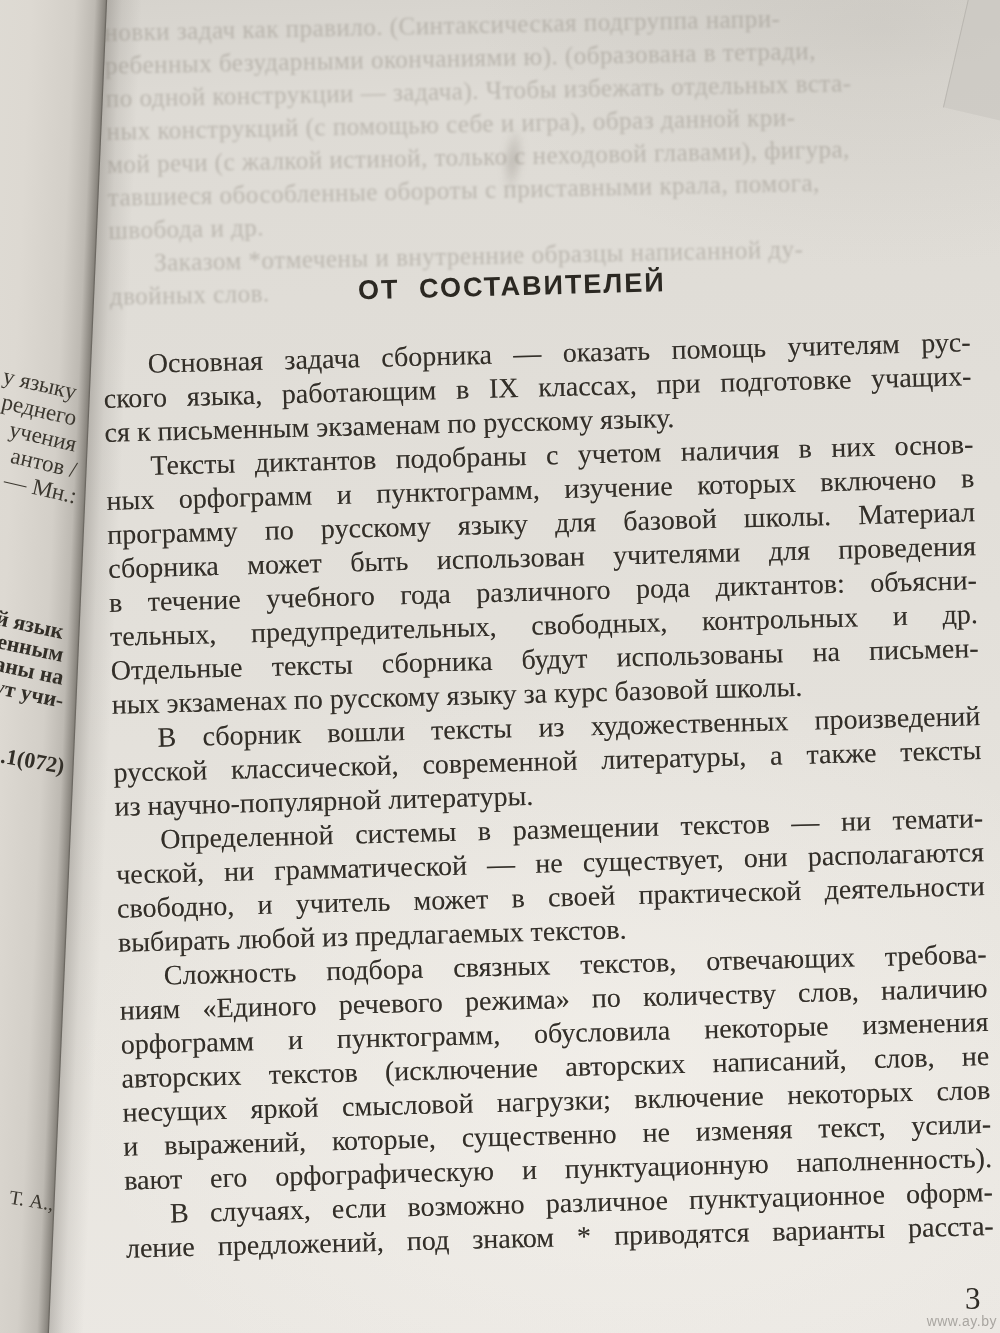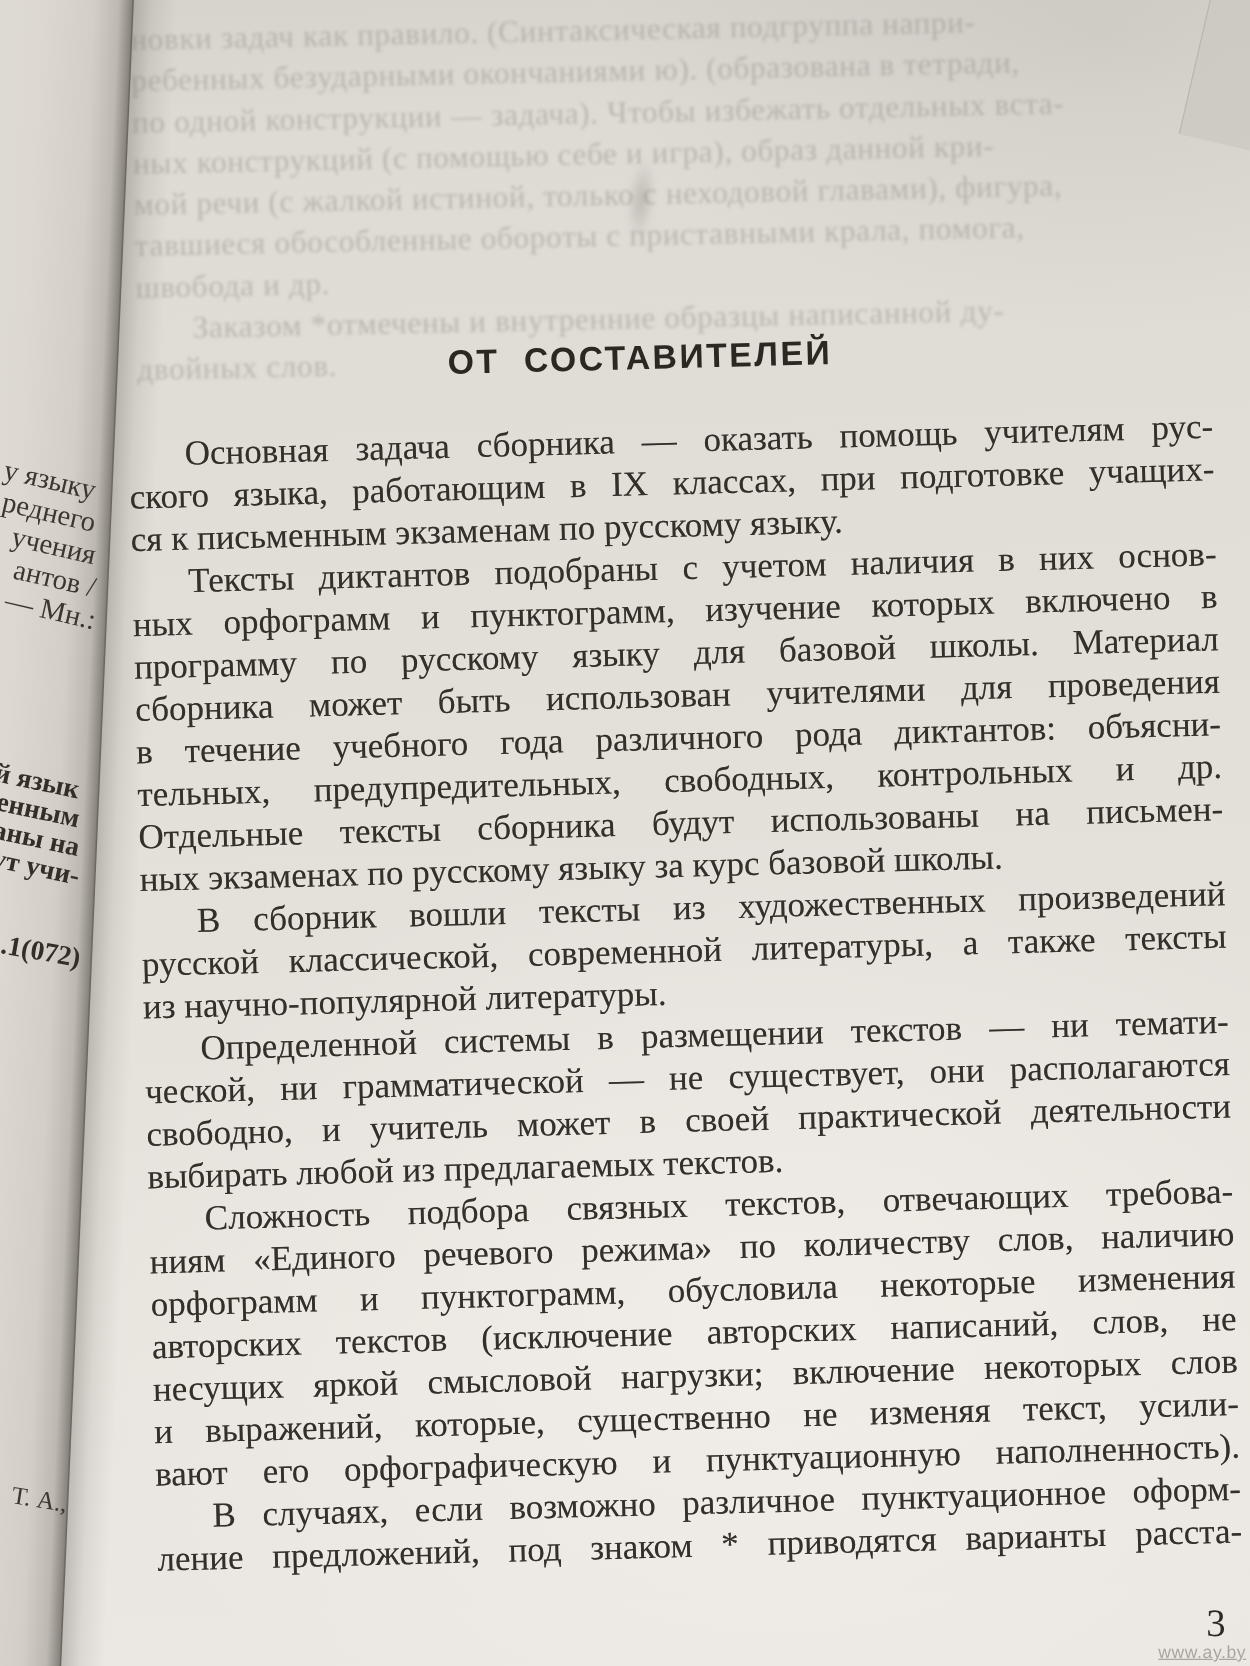--- a/index.html
+++ b/index.html
@@ -52,21 +52,21 @@
   .ln.end{text-align:left;text-align-last:left;}
   .ln.ind{text-indent:45px;}
   
   .smudge{position:absolute;left:498px;top:112px;width:30px;height:96px;
     background:radial-gradient(50% 50%,rgba(110,103,94,0.30),rgba(110,103,94,0) 70%);
     filter:blur(3px);transform:rotate(6deg);}
   .corner{position:absolute;right:-20px;top:-16px;width:62px;height:132px;
     transform:rotate(13deg);background:#ccc9c3;border-left:1px solid #b2afa9;opacity:0.75;}
   .pagenum{position:absolute;left:965px;top:1281px;font-size:31px;color:#2e2b25;}
   .watermark{position:absolute;right:3px;bottom:4px;font-family:"Liberation Sans",sans-serif;
-    font-size:14px;color:#a9a6a1;letter-spacing:0.5px;text-decoration:underline;}
+    font-size:14px;color:#a9a6a1;letter-spacing:0.5px;}
 </style>
 </head>
 <body>
 
 <div class="frame">
 
   <div class="left-strip"></div>
   <div class="crease-shadow"></div>
 
   <div class="frag frag-top">

